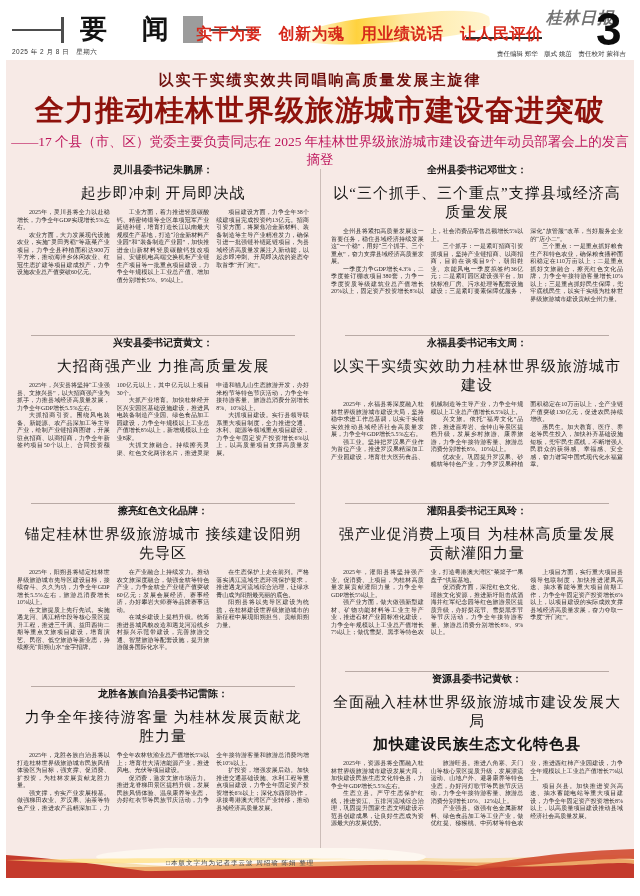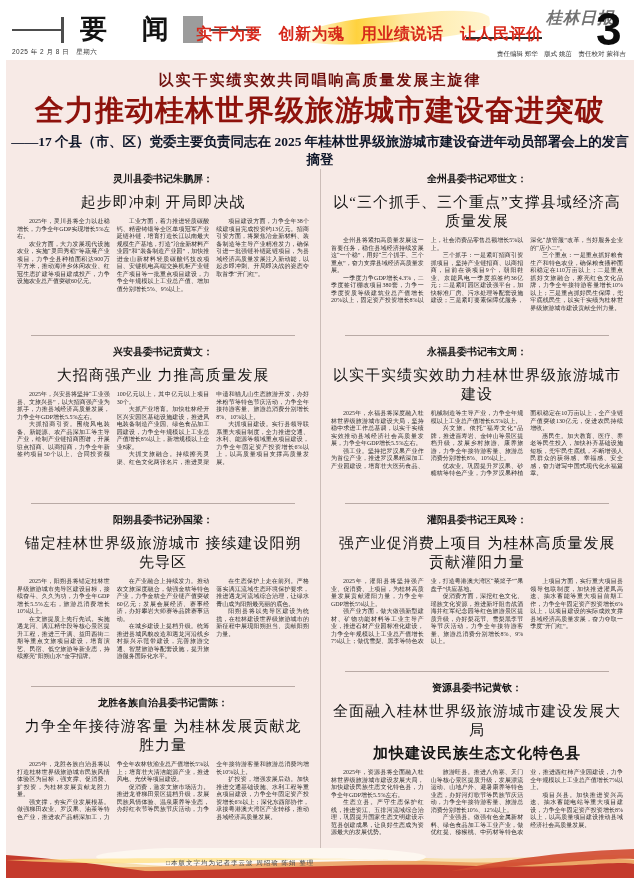--- a/index.html
+++ b/index.html
@@ -29,29 +29,29 @@
           font-weight:900;font-size:46px;line-height:1;color:#0c0c0c;}
   .date{position:absolute;left:12px;top:48px;font-family:"Liberation Sans","DejaVu Sans",sans-serif;
         font-size:6.5px;color:#333;letter-spacing:.5px;}
   .staff{position:absolute;left:497px;top:50px;font-family:"Liberation Sans","DejaVu Sans",sans-serif;
          font-size:6.5px;color:#333;}
   
   .content{position:absolute;left:6px;top:60px;width:628px;height:818px;background:#f7eae6;}
   .kicker{padding-top:11px;text-align:center;font-weight:bold;font-size:15px;color:#70100e;letter-spacing:2px;}
   .bigheadline{margin-top:5px;text-align:center;font-family:"Liberation Sans","DejaVu Sans",sans-serif;
                font-weight:700;font-size:29px;color:#8e120c;letter-spacing:1px;line-height:1.05;}
-  .subhead{margin-top:8px;text-align:center;font-weight:bold;font-size:13.5px;color:#0f172a;}
+  .subhead{margin-top:8px;text-align:center;font-weight:normal;font-size:13.5px;color:#be185d;}
   
   .grid{position:absolute;left:0;top:103px;width:628px;height:685px;display:flex;padding:0 3px;box-sizing:border-box;}
   .col{width:308px;display:flex;flex-direction:column;}
   .vdiv{width:1px;background:#ccbdb8;margin:6px 2px 0 3px;}
   .art{position:relative;overflow:hidden;padding:0 8px;box-sizing:border-box;}
   .divider{height:1px;background:#b9aaa5;margin:2px 14px 0;}
   .byline{text-align:center;font-family:"Liberation Sans","DejaVu Sans",sans-serif;font-weight:bold;
-          font-size:10px;color:#151515;margin-top:9px;}
+          font-size:10px;color:#151515;}
   .art-hl{text-align:center;font-weight:normal;font-size:15px;color:#131313;margin:7px 0 6px;letter-spacing:1px;}
   .art-hl2{text-align:center;font-weight:bold;font-size:15px;color:#131313;margin:-2px 0 6px;letter-spacing:1px;}
   .art-hl2:empty{display:none;}
   .body{column-count:3;column-gap:7px;font-size:6px;line-height:7.5px;text-align:justify;color:#2b2b2b;}
   .body p{margin:0;text-indent:2em;}
   
   .wave{position:absolute;left:0;bottom:0;width:628px;height:30px;}
   .wave svg{display:block;}
   .wave-note{position:absolute;left:160px;top:11px;font-family:"Liberation Sans","DejaVu Sans",sans-serif;
              font-size:6.5px;color:#474747;letter-spacing:1px;}
@@ -105,21 +105,21 @@
           <div class="body">
               <p>2025年，兴安县将坚持“工业强县、文旅兴县”，以大招商强产业为抓手，力推县域经济高质量发展，力争全年GDP增长5.5%左右。</p>
               <p>大抓招商引资。围绕风电装备、新能源、农产品深加工等主导产业，绘制产业链招商图谱，开展驻点招商、以商招商，力争全年新签约项目50个以上、合同投资额100亿元以上，其中亿元以上项目30个。</p>
               <p>大抓产业培育。加快桂林经开区兴安园区基础设施建设，推进风电装备制造产业园、绿色食品加工园建设，力争全年规模以上工业总产值增长8%以上，新增规模以上企业8家。</p>
               <p>大抓文旅融合。持续擦亮灵渠、红色文化两张名片，推进灵渠申遗和猫儿山生态旅游开发，办好米粉节等特色节庆活动，力争全年接待游客量、旅游总消费分别增长8%、10%以上。</p>
               <p>大抓项目建设。实行县领导联系重大项目制度，全力推进交通、水利、能源等领域重点项目建设，力争全年固定资产投资增长6%以上，以高质量项目支撑高质量发展。</p>
             </div>
         </article>
         <article class="art" style="height:183px">
           <div class="divider"></div>
-          <div class="byline">阳朔县委书记孙国梁：</div>
+          <div class="byline">擦亮红色文化品牌：</div>
           <h2 class="art-hl">锚定桂林世界级旅游城市 接续建设阳朔先导区</h2>
           <div class="body">
               <p>2025年，阳朔县将锚定桂林世界级旅游城市先导区建设目标，接续奋斗、久久为功，力争全年GDP增长5.5%左右，旅游总消费增长10%以上。</p>
               <p>在文旅提质上先行先试。实施遇龙河、漓江精华段等核心景区提升工程，推进三千漓、益田西街二期等重点文旅项目建设，培育演艺、民宿、低空旅游等新业态，持续擦亮“阳朔山水”金字招牌。</p>
               <p>在产业融合上持续发力。推动农文旅深度融合，做强金桔等特色产业，力争金桔全产业链产值突破60亿元；发展会展经济、赛事经济，办好攀岩大师赛等品牌赛事活动。</p>
               <p>在城乡建设上提档升级。统筹推进县城风貌改造和遇龙河沿线乡村振兴示范带建设，完善旅游交通、智慧旅游等配套设施，提升旅游服务国际化水平。</p>
               <p>在生态保护上走在前列。严格落实漓江流域生态环境保护要求，推进遇龙河流域综合治理，让绿水青山成为阳朔最亮丽的底色。</p>
               <p>阳朔县将以先导区建设为统揽，在桂林建设世界级旅游城市的新征程中展现阳朔担当、贡献阳朔力量。</p>
             </div>
         </article>

